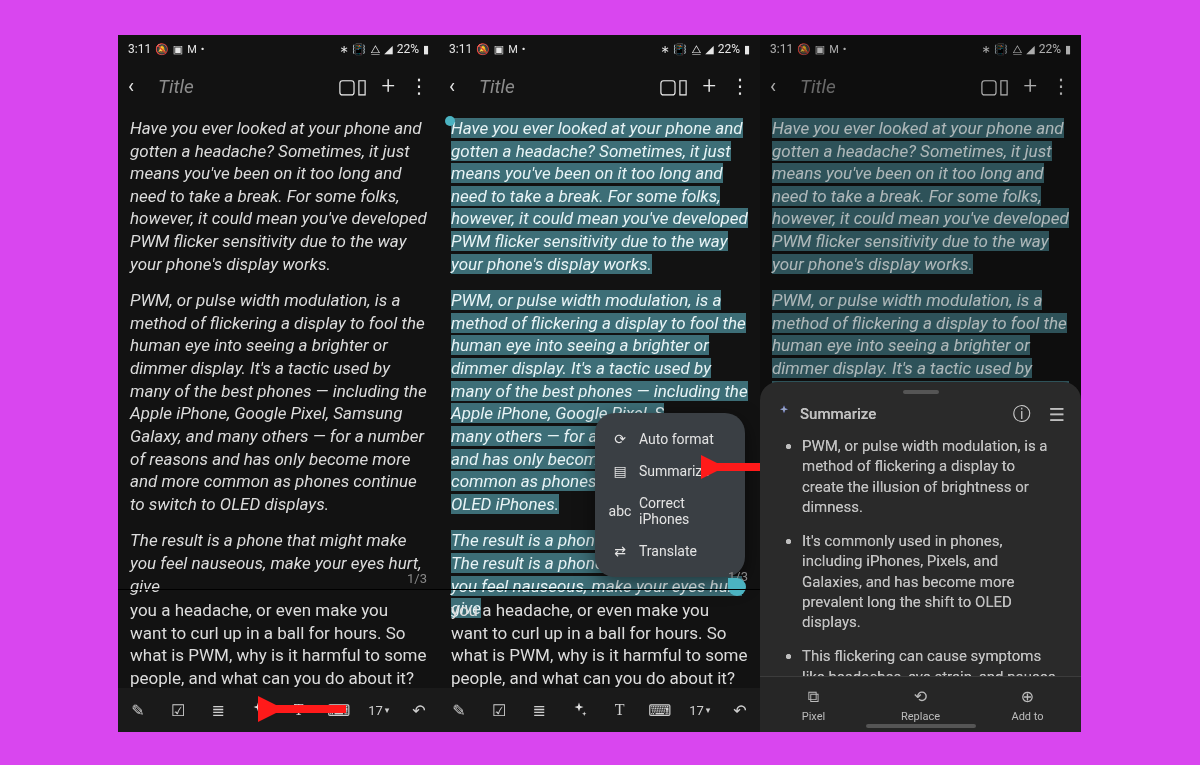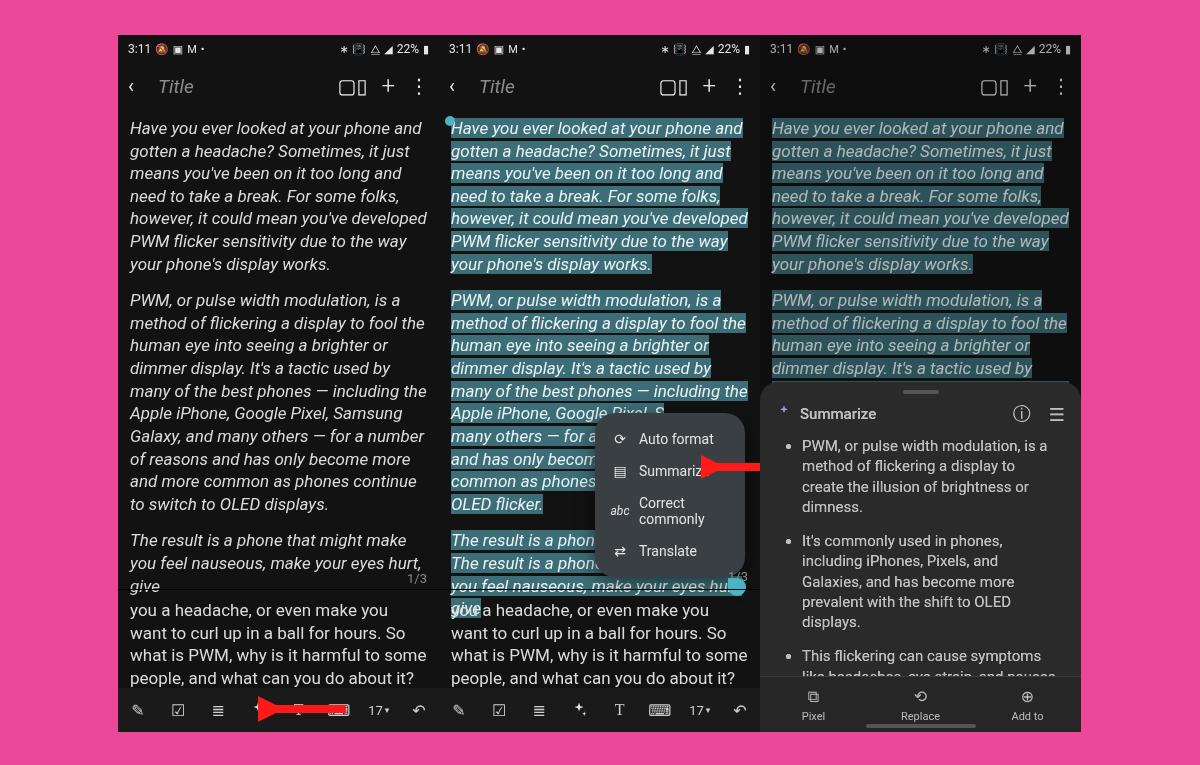--- a/index.html
+++ b/index.html
@@ -1,17 +1,17 @@
 <!DOCTYPE html>
 <html><head>
 <meta charset="utf-8">
 <style>
   * { box-sizing: border-box; margin: 0; padding: 0; }
   html, body { background: #fff; font-family: -apple-system, BlinkMacSystemFont, "Segoe UI", Roboto, sans-serif; }
-  .canvas { position: relative; width: 1200px; height: 765px; margin: 0 auto; background: #ec4899; }
+  .canvas { position: relative; width: 1200px; height: 765px; margin: 0 auto; background: #d946ef; }
   .panels { position: absolute; top: 35px; left: 118px; width: 964px; height: 697px; display: flex; }
   .phone { position: relative; flex: 0 0 321px; height: 697px; background: #121212; color: #e1e1e1; overflow: hidden; font-size: 16px; }
   .phone + .phone { margin-left: 0; }
   .phone.dim { filter: brightness(0.75); }
   
   .statusbar { display: flex; align-items: center; justify-content: space-between; height: 28px; padding: 0 10px; font-size: 12px; color: #e6e6e6; }
   .statusbar .left { display: flex; align-items: center; gap: 4px; }
   .statusbar .right { display: flex; align-items: center; gap: 4px; }
   .sb-ico { font-size: 11px; line-height: 1; }
   
@@ -178,40 +178,40 @@
         </div>
       </div>
 
       <div class="content highlighted">
         <p><span class="hl sel-start">Have you ever looked at your phone and gotten a headache? Sometimes, it just means you've been on it too long and need to take a break. For some folks, however, it could mean you've developed PWM flicker sensitivity due to the way your phone's display works.</span></p>
         <p>
           <span class="hl">PWM, or pulse width modulation, is a method of flickering a display to fool the human eye into seeing a brighter or dimmer display. It's a tactic used by many of the best phones — including the Apple iPhone, Google Pixel, S</span><br>
           <span class="hl">many others — for a n</span><br>
           <span class="hl">and has only become</span><br>
           <span class="hl">common as phones co</span><br>
-          <span class="hl">OLED flicker.</span>
+          <span class="hl">OLED iPhones.</span>
         </p>
         <p>
           <span class="hl">The result is a phone t</span><br>
           <span class="hl">The result is a phone that might make you feel nauseous, make your eyes hurt, give</span>
         </p>
       </div>
 
       <div class="ctxmenu" style="top:378px; left:156px;">
         <div class="row">
           <span class="mico">⟳</span>
           <span>Auto format</span>
         </div>
         <div class="row">
           <span class="mico">▤</span>
           <span>Summarize</span>
         </div>
         <div class="row">
-          <span class="mico" style="font-size:12px;font-style:italic;">abc</span>
-          <span>Correct commonly</span>
+          <span class="mico" style="font-size:14px;">abc</span>
+          <span>Correct iPhones</span>
         </div>
         <div class="row">
           <span class="mico">⇄</span>
           <span>Translate</span>
         </div>
       </div>
 
       <span class="pagecount" style="top:534px;">1/3</span>
       <div class="handle-end-wrap" style="top:548px; right:30px; position:absolute;">
         <div class="handle-end"></div>
@@ -297,21 +297,21 @@
                 <path fill="#9aa8ff" d="M12 2l1.5 4.5L18 8l-4.5 1.5L12 14l-1.5-4.5L6 8l4.5-1.5z"></path>
               </svg>
           </span>
           <span class="title">Summarize</span>
           <span class="actico">ⓘ</span>
           <span class="actico">☰</span>
         </div>
         <div class="summ-body">
           <ul>
             <li>PWM, or pulse width modulation, is a method of flickering a display to create the illusion of brightness or dimness.</li>
-            <li>It's commonly used in phones, including iPhones, Pixels, and Galaxies, and has become more prevalent with the shift to OLED displays.</li>
+            <li>It's commonly used in phones, including iPhones, Pixels, and Galaxies, and has become more prevalent long the shift to OLED displays.</li>
             <li>This flickering can cause symptoms like headaches, eye strain, and nausea in some individuals, known as PWM flicker sensitivity.</li>
           </ul>
         </div>
         <div class="summ-foot">
           <div class="fbtn">
             <span class="fico">⧉</span>
             <span>Pixel</span>
           </div>
           <div class="fbtn">
             <span class="fico">⟲</span>

